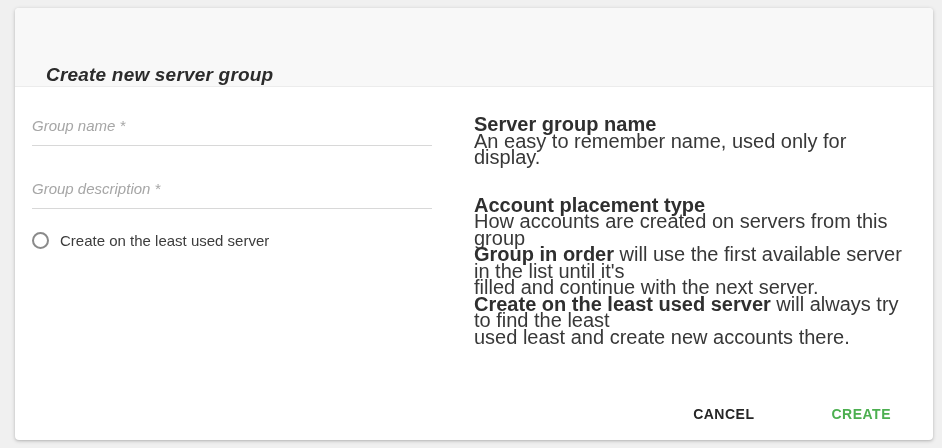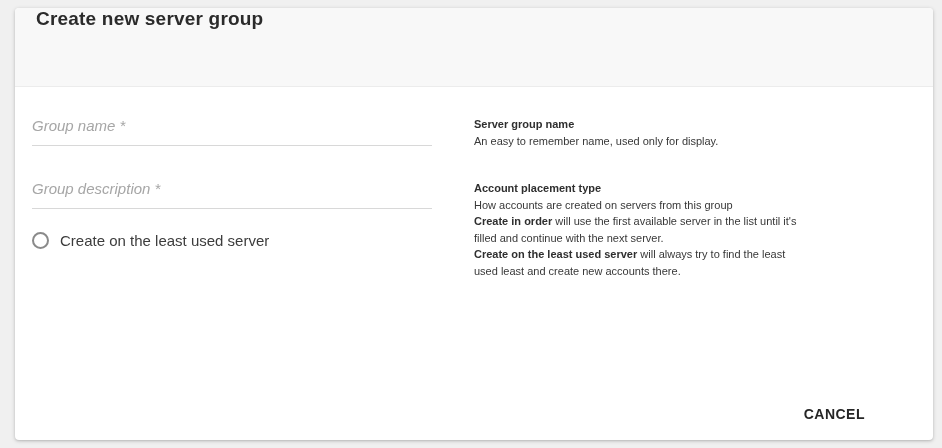--- a/index.html
+++ b/index.html
@@ -18,22 +18,23 @@
     background: #ffffff;
     border-radius: 4px;
     box-shadow: 0 1px 4px rgba(0,0,0,0.18), 0 1px 2px rgba(0,0,0,0.10);
   }
   .modal-header {
     height: 79px;
     background: #f8f8f8;
     border-bottom: 1px solid #ececec;
     border-radius: 4px 4px 0 0;
     display: flex;
-    align-items: flex-start;
-    padding-left: 21px;
+    align-items: flex-end;
+    padding-left: 31px;
+    font-style: italic;
   }
   .modal-title {
     font-size: 19px;
     font-weight: bold;
     color: #2b2b2b;
     letter-spacing: 0.2px;
   }
   .modal-body { display: flex; }
   .form-col {
     margin-left: 17px;
@@ -79,21 +80,21 @@
   }
   .radio-label {
     margin-left: 11px;
     font-size: 15px;
     color: #3c3c3c;
   }
   .help-col {
     margin-left: 42px;
     width: 438px;
     padding-top: 29px;
-    font-size: 11px;
+    font-size: 20px;
     line-height: 16.5px;
     color: #383838;
   }
   .help-block + .help-block { margin-top: 31px; }
   .help-heading { font-weight: bold; color: #2f2f2f; }
   .bold { font-weight: bold; color: #2f2f2f; }
   .modal-footer {
     position: absolute;
     left: 0; right: 0; bottom: 0;
     height: 52px;
@@ -148,33 +149,34 @@
         </div>
       </div>
 
 
       <div class="help-block">
         <div class="help-heading">Account placement type</div>
         <div class="help-line">
           <span>How accounts are created on servers from this group</span>
         </div>
         <div class="help-line">
-          <span class="bold">Create in order</span><span> will use the first available server in the list until it's</span>
+          <span class="bold">Group in order</span><span> will use the first available server in the list until it's</span>
         </div>
         <div class="help-line">
           <span>filled and continue with the next server.</span>
         </div>
         <div class="help-line">
           <span class="bold">Create on the least used server</span><span> will always try to find the least</span>
         </div>
         <div class="help-line">
           <span>used least and create new accounts there.</span>
         </div>
       </div>
 
     </div>
   </div>
 
   <div class="modal-footer">
     <button class="text-btn btn-cancel">CANCEL</button>
+    <button class="text-btn btn-create">CREATE</button>
   </div>
 
 </div>
 
 </body></html>

